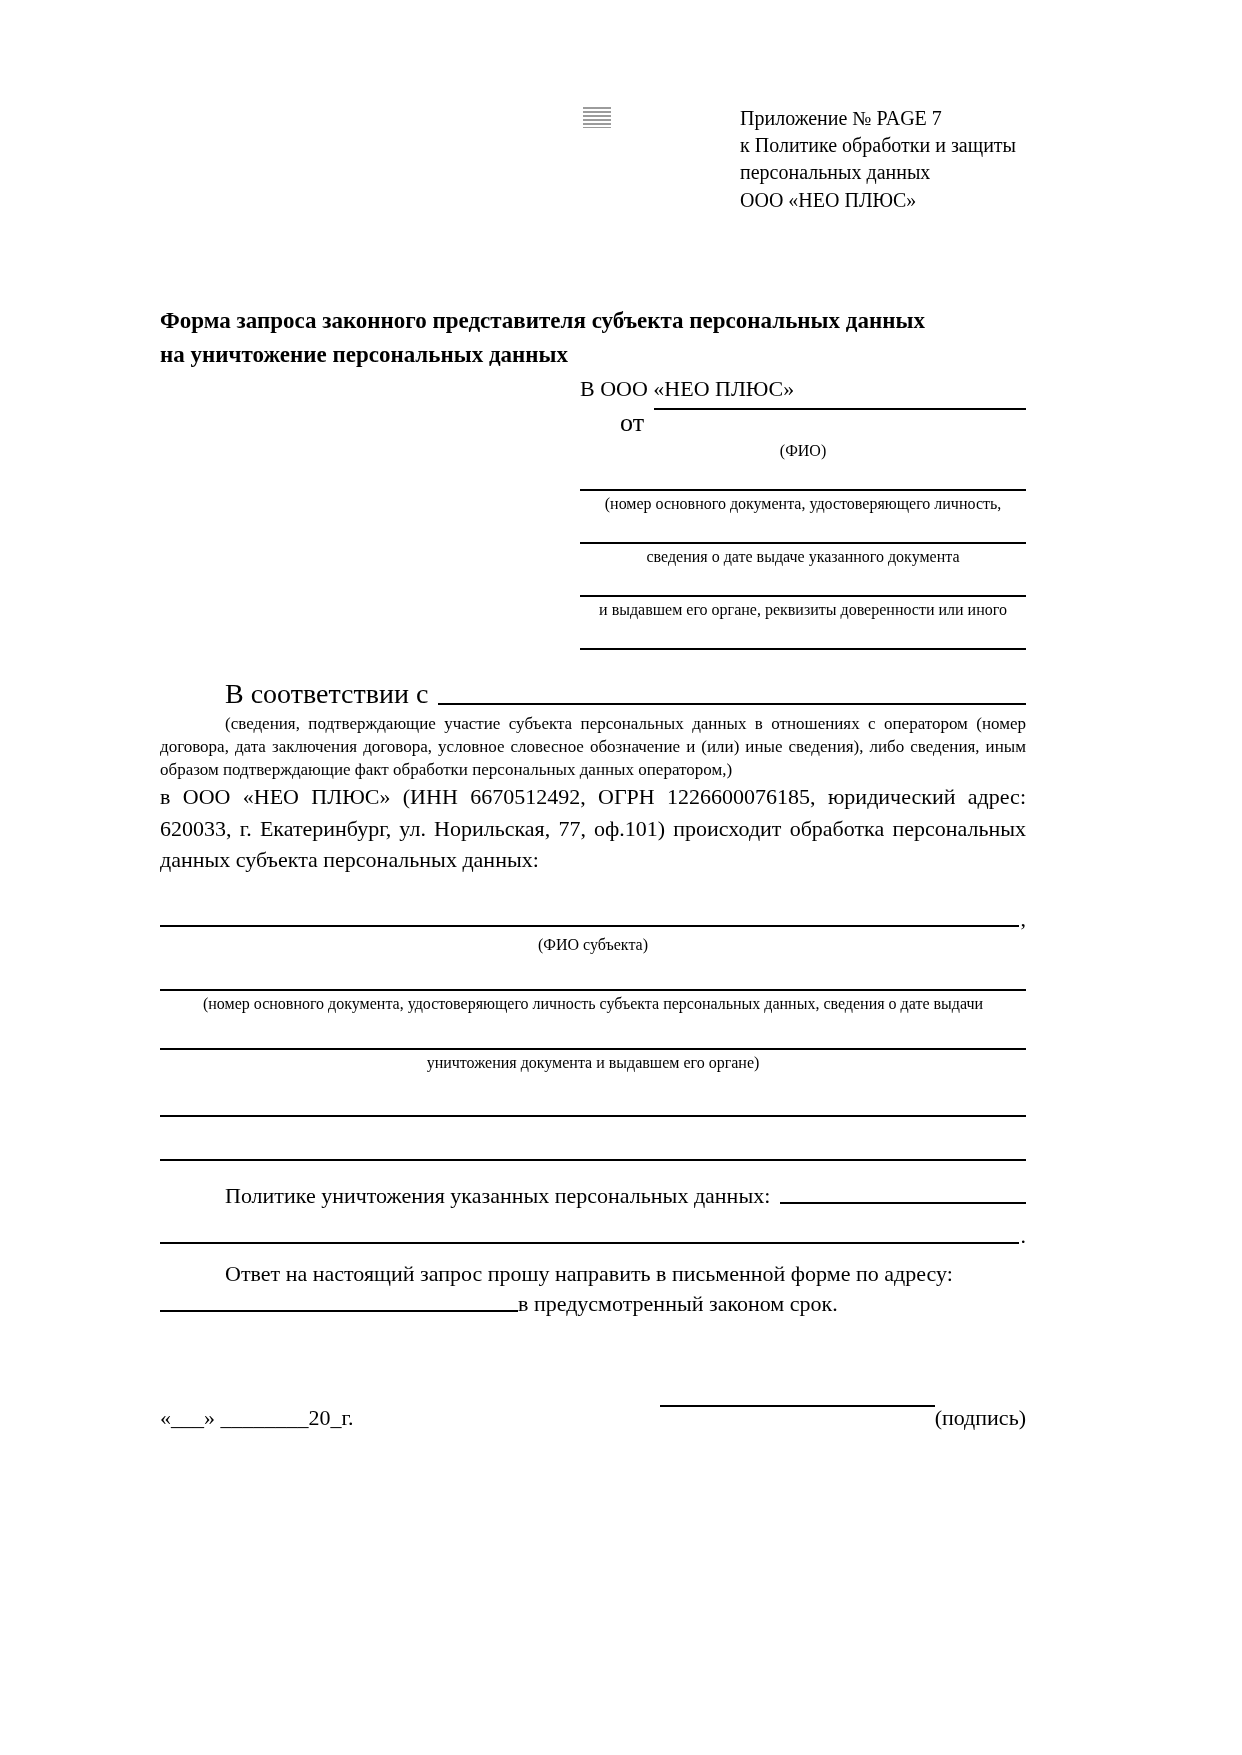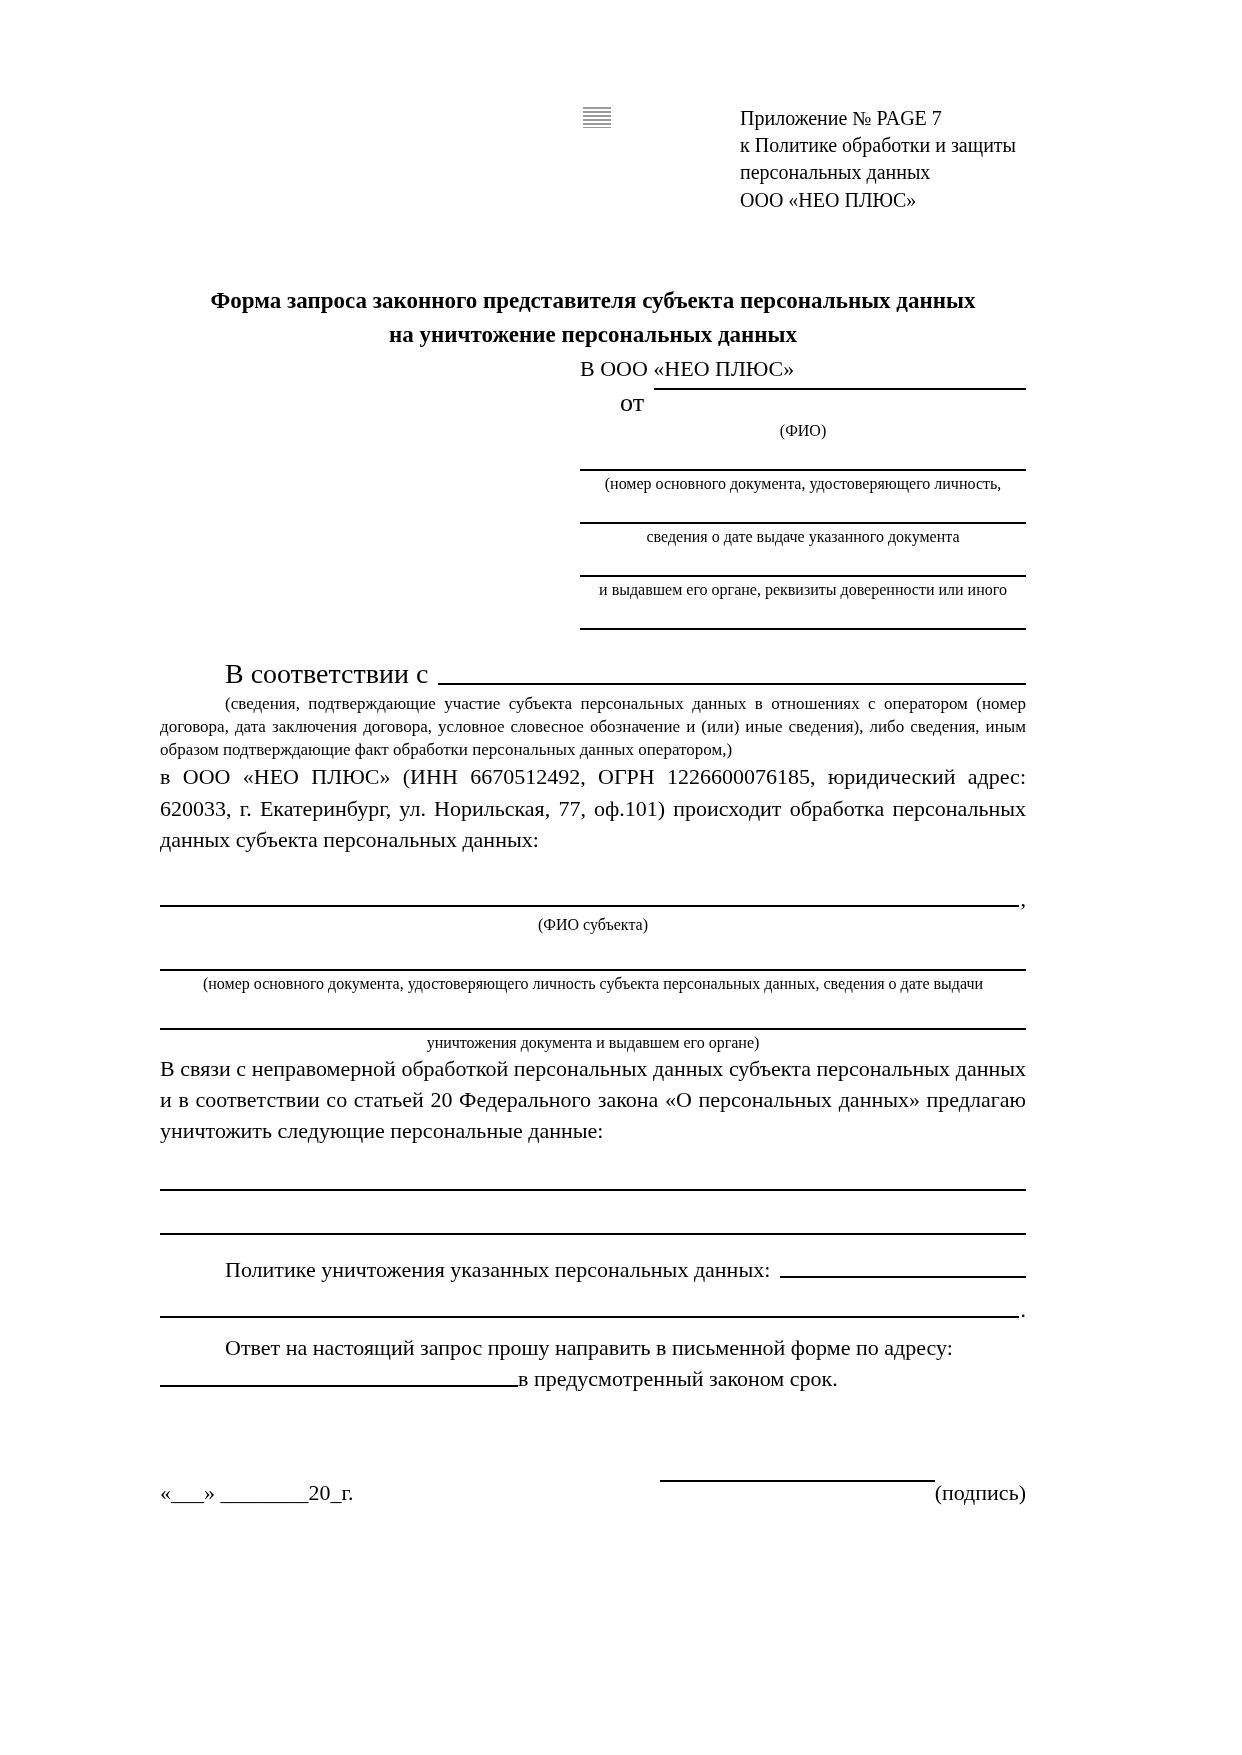--- a/index.html
+++ b/index.html
@@ -15,21 +15,21 @@
   
   .hdr{margin-left:580px;font-size:20px;line-height:1.36;}
   .hdr div{white-space:nowrap;}
   .field-marker{
     position:absolute;left:583px;top:107px;width:28px;height:21px;
     background:repeating-linear-gradient(180deg,#8a8a8a 0 2px,#ffffff 2px 4px);
     opacity:.85;
   }
 
   
-  .title{margin-top:70px;font-size:23px;font-weight:700;text-align:center;line-height:1.5;}
+  .title{margin-top:90px;font-size:23px;font-weight:700;text-align:left;line-height:1.5;}
 
   
   .addr{margin-left:420px;width:446px;margin-top:2px;}
   .addr-to{font-size:22px;line-height:1.3;}
   .addr-from{display:flex;font-size:26px;margin-top:5px;align-items:flex-start;margin-left:40px;}
   .w{flex:1;border-bottom:2px solid #000;margin-left:10px;margin-bottom:5px;}
   .cap{font-size:16px;text-align:center;line-height:1.25;margin-top:3px;}
   .fline{border-bottom:2px solid #000;margin-top:28px;}
 
   
@@ -113,21 +113,20 @@
       <span class="sfx">,</span>
     </div>
     <div class="cap">(ФИО субъекта)</div>
 
     <div class="fline" style="margin-top:34px;"></div>
     <div class="cap">(номер основного документа, удостоверяющего личность субъекта персональных данных, сведения о дате выдачи</div>
 
     <div class="fline" style="margin-top:34px;"></div>
     <div class="cap">уничтожения документа и выдавшем его органе)</div>
 
-    <div class="para">В связи с неправомерной обработкой персональных данных субъекта персональных данных и в соответствии со статьей 20 Федерального закона «О персональных данных» предлагаю уничтожить следующие персональные данные:</div>
 
     <div class="bline"></div>
     <div class="bline"></div>
 
     <div class="reason">
       <span class="ind"></span>
       <span>Политике уничтожения указанных персональных данных:</span>
       <span class="w"></span>
     </div>
     <div class="reason2">

